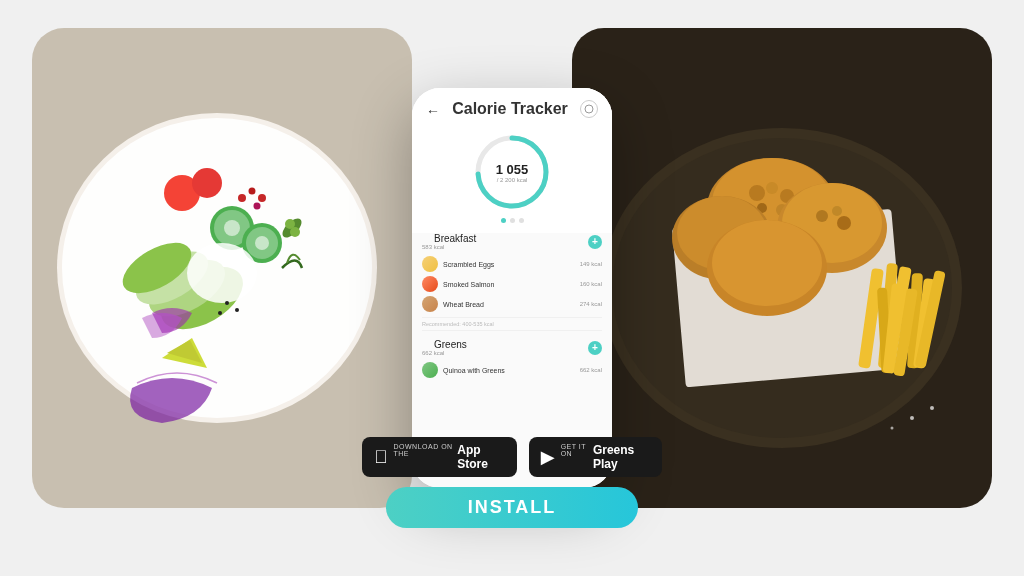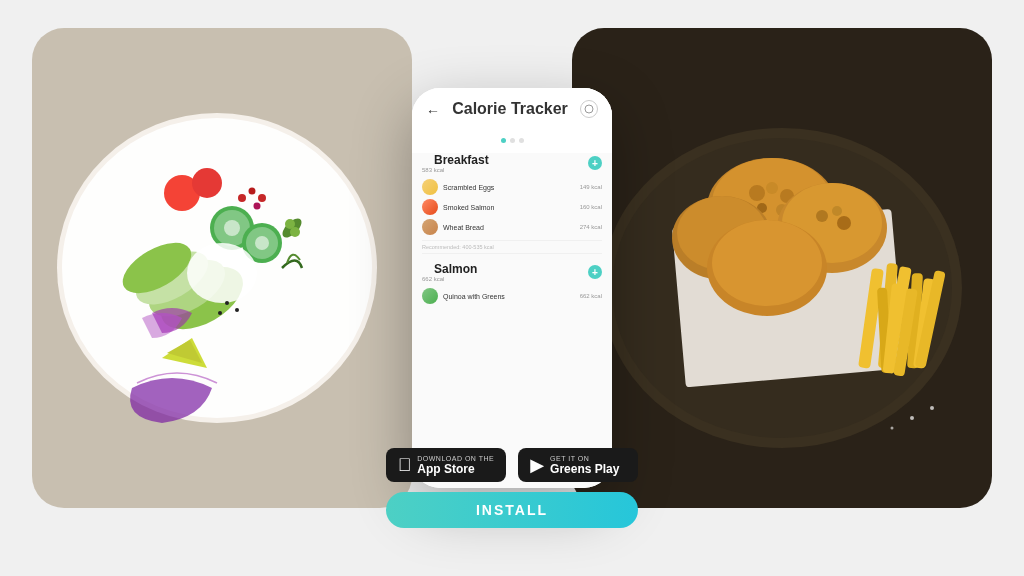--- a/index.html
+++ b/index.html
@@ -177,22 +177,22 @@
     }
 
     .meal-header {
       display: flex;
       justify-content: space-between;
       align-items: center;
       margin-bottom: 4px;
     }
 
     .meal-title {
-      font-size: 12px;
-      font-weight: 700;
+      font-size: 10px;
+      font-weight: 400;
       color: #222;
       padding-left: 12px;
     }
 
     .meal-kcal {
       font-size: 6px;
       color: #999;
     }
 
     .add-btn {
@@ -279,21 +279,21 @@
       cursor: pointer;
       min-width: 120px;
     }
 
     .store-btn-icon {
       font-size: 18px;
     }
 
     .store-btn-text {
       display: flex;
-      flex-direction: column;
+      flex-direction: row;
     }
 
     .store-btn-sub {
       font-size: 7px;
       color: #ccc;
       text-transform: uppercase;
       letter-spacing: 0.5px;
     }
 
     .store-btn-main {
@@ -302,21 +302,21 @@
       color: white;
     }
 
     .install-btn {
       background: linear-gradient(90deg, #4dd0c4, #26c6da);
       color: white;
       border: none;
       border-radius: 24px;
       padding: 10px 0;
       width: 252px;
-      font-size: 14px;
+      font-size: 18px;
       font-weight: 600;
       letter-spacing: 2px;
       cursor: pointer;
       text-align: center;
     }
 
     
     .left-bg-canvas {
       width: 100%;
       height: 100%;
@@ -439,20 +439,30 @@
           <span class="back-arrow">←</span>
           <span class="title">Calorie Tracker</span>
           <div class="settings-icon">
             <svg width="10" height="10" viewBox="0 0 10 10">
               <circle cx="5" cy="5" r="4" stroke="#999" stroke-width="1" fill="none"></circle>
             </svg>
           </div>
         </div>
 
         <div class="calorie-circle-container">
+          <div class="calorie-circle">
+            <svg viewBox="0 0 80 80">
+              <circle cx="40" cy="40" r="34" stroke="#e8e8e8" stroke-width="5" fill="none"></circle>
+              <circle cx="40" cy="40" r="34" stroke="#4dd0c4" stroke-width="5" fill="none" stroke-dasharray="213" stroke-dashoffset="55" stroke-linecap="round" transform="rotate(-90 40 40)"></circle>
+            </svg>
+            <div class="calorie-number">
+              <span class="num">1 055</span>
+              <span class="sub">/ 2 200 kcal</span>
+            </div>
+          </div>
           <div class="calorie-dots">
             <div class="calorie-dot active"></div>
             <div class="calorie-dot"></div>
             <div class="calorie-dot"></div>
           </div>
         </div>
 
         <div class="food-list">
 
           <div class="meal-section">
@@ -477,21 +487,21 @@
               <div class="food-icon bread"></div>
               <span class="food-name">Wheat Bread</span>
               <span class="food-kcal">274 kcal</span>
             </div>
             <div class="recommended">Recommended: 400-535 kcal</div>
           </div>
 
           <div class="meal-section">
             <div class="meal-header">
               <div>
-                <div class="meal-title">Salmon</div>
+                <div class="meal-title">Greens</div>
                 <div class="meal-kcal">662 kcal</div>
               </div>
               <div class="add-btn">+</div>
             </div>
             <div class="food-item">
               <div class="food-icon quinoa"></div>
               <span class="food-name">Quinoa with Greens</span>
               <span class="food-kcal">662 kcal</span>
             </div>
           </div>

